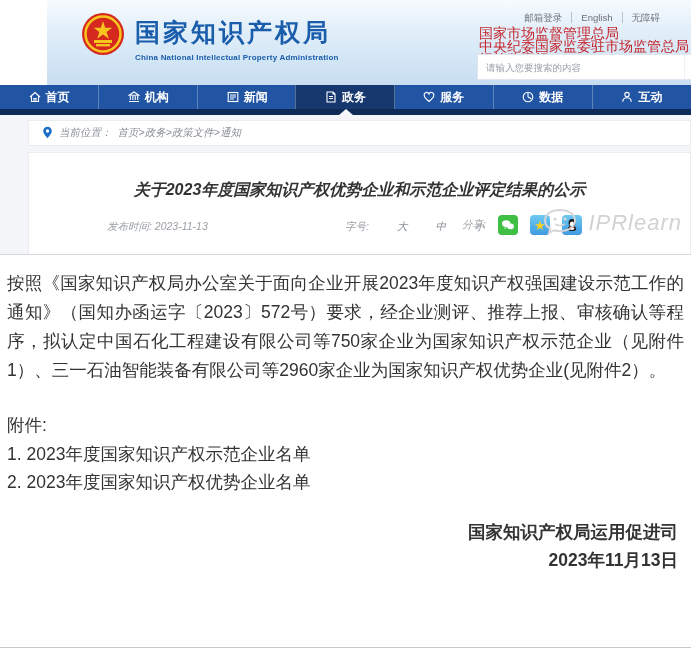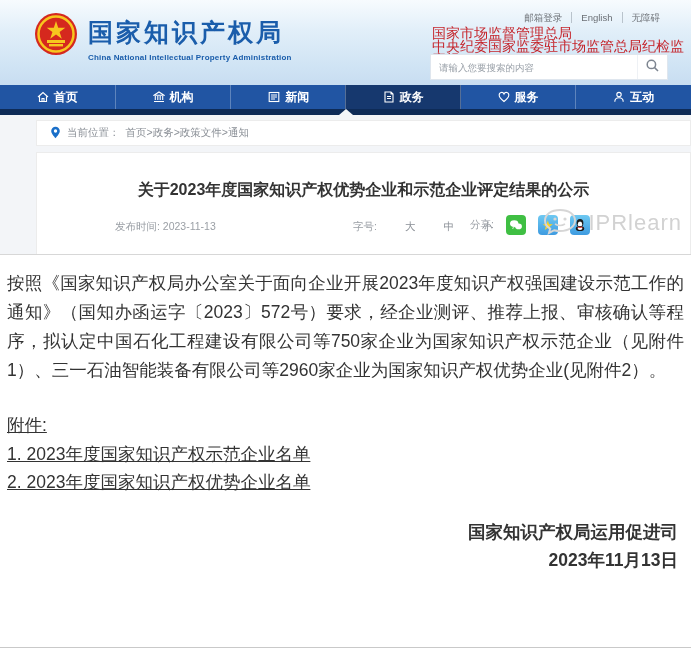--- a/index.html
+++ b/index.html
@@ -1,21 +1,21 @@
 <!DOCTYPE html>
 <html><head>
 <meta charset="utf-8">
 <style>
   * { margin:0; padding:0; box-sizing:border-box; }
   html,body { background:#e9e9e9; }
   body { font-family:"Liberation Sans","DejaVu Sans",sans-serif; }
   .page { position:relative; width:691px; height:648px; margin:0 auto; background:#fff; overflow:hidden; border-bottom:1px solid #c9c9c9; }
 
   
-  .header { position:relative; height:85px; background:linear-gradient(180deg,#f7fbfe 0%,#e2eff9 35%,#cfe3f4 80%,#c8ddf1 100%); }
+  .header { position:relative; height:85px; background:linear-gradient(180deg,#f7fbfe 0%,#e2eff9 35%,#cfe3f4 80%,#c8ddf1 100%);margin-left:47px; }
   .emblem { position:absolute; left:34px; top:11px; width:44px; height:46px; }
   .site-title-group { position:absolute; left:88px; top:16px; }
   .site-title { font-size:25px; font-weight:bold; color:#1a5dab; letter-spacing:3px; }
   .site-subtitle { margin-top:4px; font-size:8px; font-weight:bold; color:#1a5dab; letter-spacing:.2px; }
   .utility-links { position:absolute; top:12px; right:22px; font-size:9.5px; color:#6b6f75; }
   .utility-links a { color:#6b6f75; text-decoration:none; padding:0 9px; cursor:pointer; }
   .utility-links a + a { border-left:1px solid #b9c3cc; }
   .related-links { position:absolute; left:432px; top:27px; font-size:14px; line-height:13px; }
   .related-links a { display:block; color:#c5242b; text-decoration:none; cursor:pointer; }
   .search-box { position:absolute; left:430px; top:54px; width:238px; height:26px; background:#fff; border:1px solid #dfe6ee; display:flex; align-items:center; }
@@ -27,21 +27,21 @@
   .nav { position:relative; height:30px;border-radius:12px; }
   .nav-row { display:flex; height:24px; background:#2155a3; }
   .nav-item { flex:1; display:flex; align-items:center; justify-content:center; gap:5px; color:#fff; font-size:12px; font-weight:bold; cursor:pointer; }
   .nav-item + .nav-item { border-left:1px solid rgba(255,255,255,.28); }
   .nav-item.active { background:#16386e; margin:0 -1px; border-left:1px solid rgba(255,255,255,.28); }
   .nav-strip { height:6px; background:#0e2b57; }
   .nav-item.active::after { content:""; position:absolute; bottom:0; left:339px; border-left:7px solid transparent; border-right:7px solid transparent; border-bottom:6px solid #f3f6f9; }
   .nav-icon { display:flex; }
 
   
-  .content-bg { background:#f3f5f8; padding:5px 0 0 36px; border-bottom:1px solid #d7d7d7; }
+  .content-bg { background:#f3f5f8; padding:5px 0 0 28px; border-bottom:1px solid #d7d7d7;font-style:italic; }
   .breadcrumb { height:26px; background:#fff; border:1px solid #ececec; display:flex; align-items:center; gap:6px; padding-left:13px; font-size:10.5px; color:#8a8f96; }
   .breadcrumb .path { color:#8a8f96; cursor:pointer; }
   .title-box { margin-top:6px; height:102px; background:#fff; border:1px solid #ececec; border-bottom:none; position:relative; }
   .article-title { text-align:center; padding-top:27px; font-size:16px; font-weight:bold; color:#333; }
   .meta-row { position:absolute; left:0; right:0; top:62px; height:24px; font-size:10.5px; color:#9a9fa5; }
   .publish { position:absolute; left:78px; top:5px; }
   .font-size-ctrl { position:absolute; left:316px; top:5px; display:flex; gap:28px; }
   .font-size-ctrl span.opt { cursor:pointer; color:#8a8f96; }
   .share-ctrl { position:absolute; left:433px; top:0; display:flex; align-items:center; gap:12px; }
   .share-label { color:#9a9fa5; }
@@ -49,21 +49,21 @@
   .share-wechat { background:#3fbf43; }
   .share-qzone { background:linear-gradient(180deg,#6ec9f2,#3e9be0); color:#ffd21e; font-size:13px; }
   .share-qq { background:linear-gradient(180deg,#6ec9f2,#3e9be0); }
   .watermark { position:absolute; right:8px; top:-8px; display:flex; align-items:center; gap:10px; }
   .watermark-text { font-size:22px; color:#d2d2d2; letter-spacing:1px; }
 
   
   .article-body { padding:14px 7px 0 7px; font-size:17.5px; color:#333; line-height:29px; }
   .article-body p.body-para { text-align:justify; }
   .para-2 { margin-top:23px; }
-  .attachments { margin-top:26px;text-decoration:underline; }
+  .attachments { margin-top:26px; }
   .attachment-item { display:block; color:#333; text-decoration:none; cursor:pointer; line-height:28px; }
   .signature-block { margin-top:22px; text-align:right; font-weight:bold; padding-right:6px; line-height:28px; }
 </style>
 </head>
 <body>
 
 <div class="page">
 
   <div class="header">
     <div class="emblem">
@@ -138,20 +138,29 @@
           </span>
         <span>政务</span>
       </div>
       <div class="nav-item">
         <span class="nav-icon">
             <svg width="12" height="12" viewBox="0 0 12 12">
               <path d="M6 10.5 C3 8 1.2 6.2 1.2 4.2 A2.5 2.5 0 0 1 6 3 A2.5 2.5 0 0 1 10.8 4.2 C10.8 6.2 9 8 6 10.5 Z" fill="none" stroke="#fff" stroke-width="1.1"></path>
             </svg>
           </span>
         <span>服务</span>
+      </div>
+      <div class="nav-item">
+        <span class="nav-icon">
+            <svg width="12" height="12" viewBox="0 0 12 12">
+              <circle cx="6" cy="6" r="4.8" fill="none" stroke="#fff" stroke-width="1.1"></circle>
+              <path d="M6 6 V1.8 M6 6 L9.4 7.8" fill="none" stroke="#fff" stroke-width="1.1"></path>
+            </svg>
+          </span>
+        <span>数据</span>
       </div>
       <div class="nav-item">
         <span class="nav-icon">
             <svg width="12" height="12" viewBox="0 0 12 12">
               <circle cx="6" cy="3.6" r="2.2" fill="none" stroke="#fff" stroke-width="1.1"></circle>
               <path d="M1.8 10.8 C1.8 8.2 3.6 6.8 6 6.8 C8.4 6.8 10.2 8.2 10.2 10.8" fill="none" stroke="#fff" stroke-width="1.1"></path>
             </svg>
           </span>
         <span>互动</span>
       </div>

